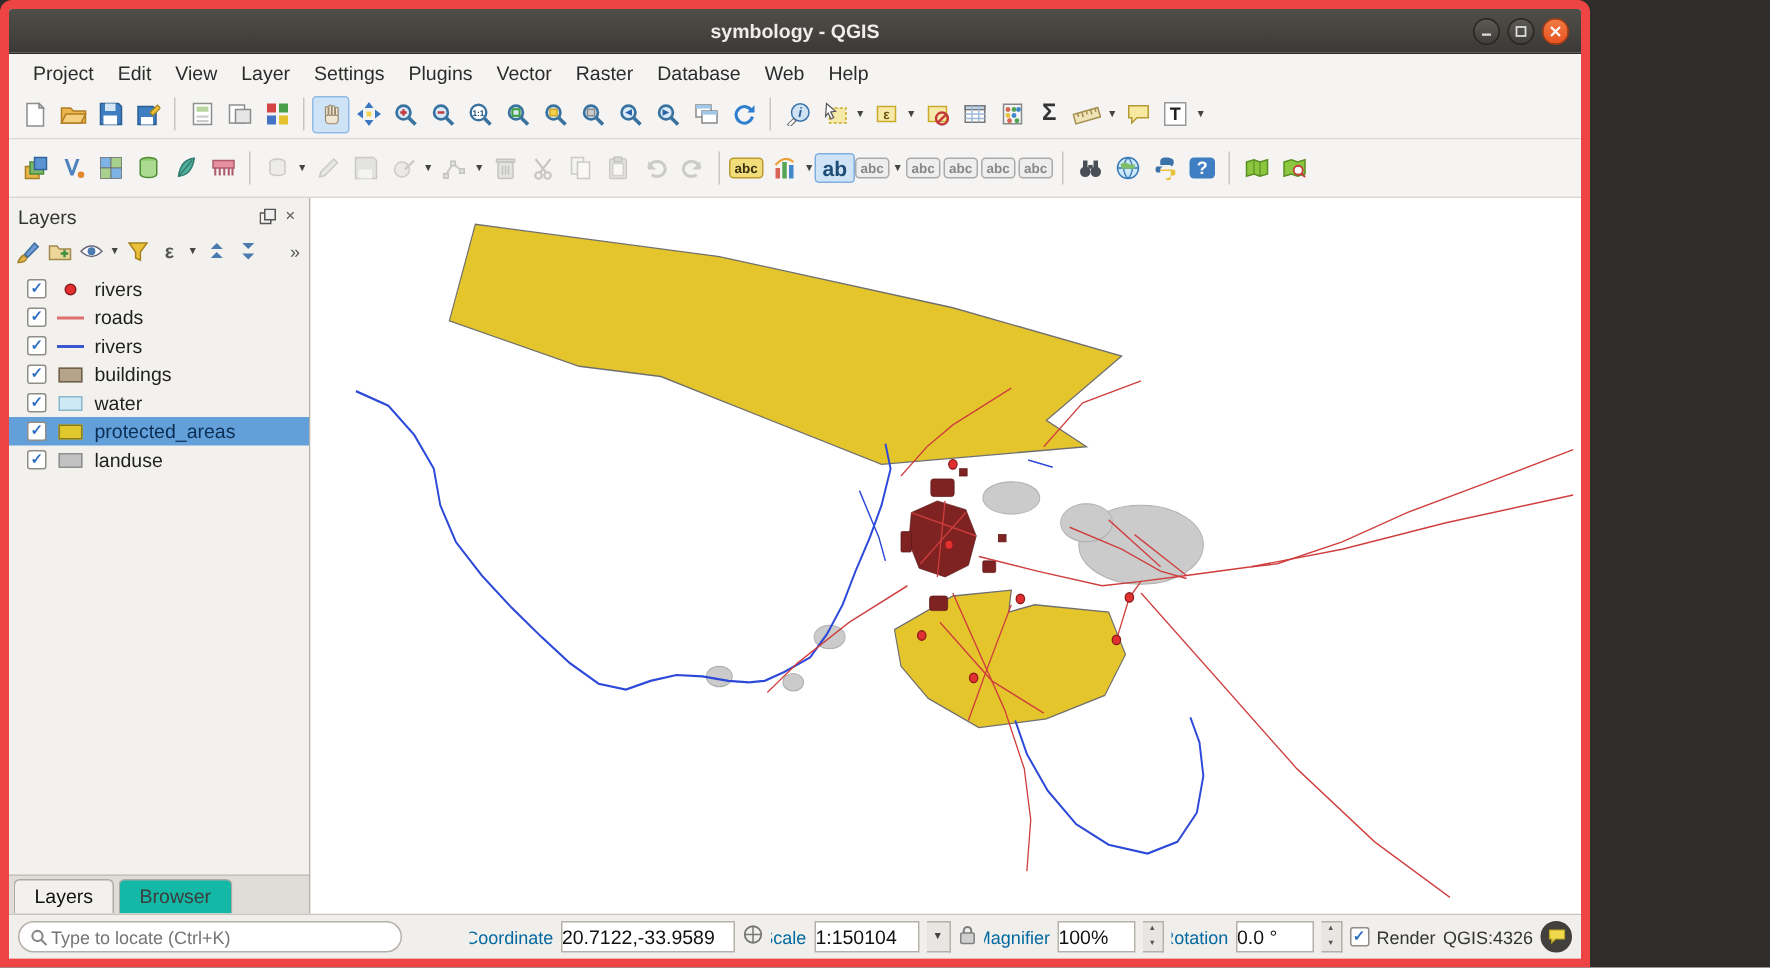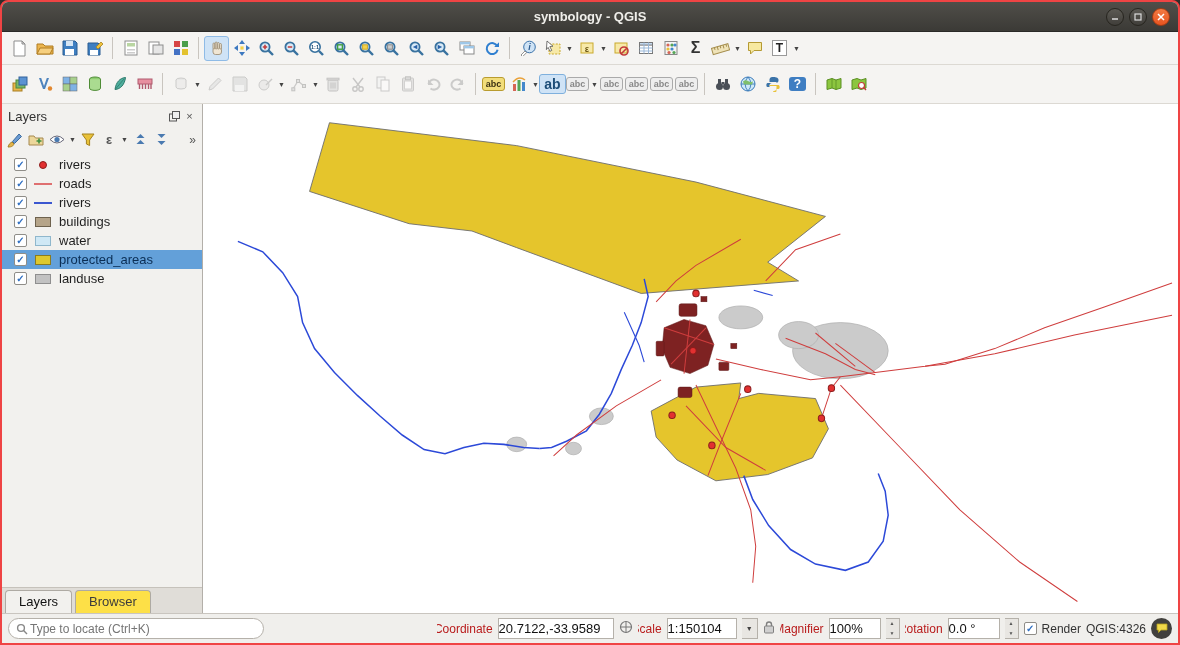--- a/index.html
+++ b/index.html
@@ -1,18 +1,18 @@
 <!DOCTYPE html>
 <html><head>
 <meta charset="utf-8">
 <style>
   *{box-sizing:border-box;margin:0;padding:0}
   html,body{width:1180px;height:645px;overflow:hidden}
   body{font-family:"Liberation Sans",sans-serif;background:#2e2d2a}
-  .window{width:1180px;height:645px;display:flex;flex-direction:column;border:2px solid #ef4444;border-radius:8px 8px 0 0;overflow:hidden;background:#f5f4f2}
+  .window{width:1060px;height:645px;display:flex;flex-direction:column;border:6px solid #ef4444;border-radius:8px 8px 0 0;overflow:hidden;background:#f5f4f2}
   
   .titlebar{height:30px;flex:0 0 30px;background:linear-gradient(#504e49,#3b3a36);display:flex;align-items:center;position:relative;border-bottom:1px solid #2a2927}
   .title{flex:1;text-align:center;color:#efeeea;font-weight:bold;font-size:13px}
   .controls{position:absolute;right:8px;top:6px;display:flex;gap:5px}
   .wbtn{width:18px;height:18px;border-radius:50%;background:linear-gradient(#5c5a54,#403e3a);border:1px solid #27251f;display:flex;align-items:center;justify-content:center}
   .wbtn.close{background:linear-gradient(#f27a43,#e75420);border-color:#a33b14}
   
   .menubar{height:24px;flex:0 0 24px;background:#f5f4f2;display:flex;align-items:center;padding-left:8px;font-size:13px;color:#2b2b2b}
   .menu-item{padding:2px 8px;border-radius:2px}
   
@@ -43,30 +43,30 @@
   .llist{flex:1;padding-top:2px}
   .lrow{height:19px;display:flex;align-items:center;gap:6px;padding-left:12px;font-size:13px;color:#1f1f1f}
   .lrow.sel{background:#63a0d9;color:#0b2e55}
   .cb{width:13px;height:13px;background:#fff;border:1px solid #8f8d88;border-radius:2px;display:flex;align-items:center;justify-content:center;font-size:10px;color:#2f6fc2;font-weight:bold;line-height:1;flex:0 0 13px}
   .sw{width:20px;display:flex;justify-content:center;flex:0 0 20px}
   .sw-dot{width:8px;height:8px;border-radius:50%;background:#e23030;border:1px solid #8c1c1c}
   .sw-road{width:18px;height:2px;background:#df7070;margin-top:1px}
   .sw-river{width:18px;height:2px;background:#3b57d0;margin-top:1px}
   .sw-rect{width:16px;height:10px;border:1px solid #777}
   .ptabs{height:26px;flex:0 0 26px;display:flex;align-items:flex-end;background:#e0ddd8;border-top:1px solid #c6c2bb;padding:0 0 0 3px;gap:3px}
-  .ptab{padding:3px 13px 4px;font-size:13px;background:#fde047;border:1px solid #aeaaa3;border-bottom:none;border-radius:4px 4px 0 0;color:#3c3c3c}
+  .ptab{padding:3px 13px 4px;font-size:13px;background:#14b8a6;border:1px solid #aeaaa3;border-bottom:none;border-radius:4px 4px 0 0;color:#3c3c3c}
   .ptab.active{background:#f2f1ee;color:#111}
   .canvas{flex:1;background:#fff;position:relative}
   .canvas svg{position:absolute;left:0;top:0;width:100%;height:100%}
   
   .sbar{height:30px;flex:0 0 30px;background:#f0efec;border-top:1px solid #c9c5bf;display:flex;align-items:center;padding:0 6px;gap:5px;font-size:12px;color:#333}
   .locate{display:flex;align-items:center;gap:2px;background:#fff;border:1px solid #b5b1aa;border-radius:11px;height:21px;width:256px;padding:0 7px;flex:0 0 256px}
   .locate input{border:none;outline:none;flex:1;font-size:12px;color:#666;background:transparent;font-family:"Liberation Sans",sans-serif}
   .sp{flex:1}
-  .clip{overflow:hidden;white-space:nowrap;direction:rtl;flex:0 0 auto;color:#b91c1c}
+  .clip{overflow:hidden;white-space:nowrap;direction:rtl;flex:0 0 auto;color:#0369a1}
   .fld{background:#fff;border:1px solid #b5b1aa;height:21px;display:flex;align-items:center;flex:0 0 auto}
   .fld input{border:none;outline:none;width:100%;text-align:left;font-size:13px;font-family:Liberation Sans, sans-serif;color:#111;background:transparent}
   .dbtn{width:16px;height:21px;border:1px solid #b5b1aa;border-left:none;background:#e8e6e2;display:flex;align-items:center;justify-content:center;font-size:7px;color:#444;flex:0 0 16px}
   .spin{display:flex;flex-direction:column;width:14px;height:21px;border:1px solid #b5b1aa;border-left:none;background:#e8e6e2;flex:0 0 14px}
   .sa{flex:1;display:flex;align-items:center;justify-content:center;font-size:5px;color:#555;line-height:1}
   .rend{display:flex;align-items:center;gap:5px}
   .msg{width:21px;height:21px;border-radius:50%;background:#41403d;display:flex;align-items:center;justify-content:center;flex:0 0 21px}
 </style>
 </head>
 <body>
@@ -87,20 +87,33 @@
           </svg>
         </span>
       <span class="wbtn close">
           <svg width="8" height="8">
             <path d="M1 1 L7 7 M7 1 L1 7" stroke="#fff" stroke-width="1.5"></path>
           </svg>
         </span>
     </div>
   </div>
 
+  <div class="menubar">
+    <span class="menu-item">Project</span>
+    <span class="menu-item">Edit</span>
+    <span class="menu-item">View</span>
+    <span class="menu-item">Layer</span>
+    <span class="menu-item">Settings</span>
+    <span class="menu-item">Plugins</span>
+    <span class="menu-item">Vector</span>
+    <span class="menu-item">Raster</span>
+    <span class="menu-item">Database</span>
+    <span class="menu-item">Web</span>
+    <span class="menu-item">Help</span>
+  </div>
 
   <div class="tbar tb1">
     <span class="i">
         <svg width="17" height="17">
           <path d="M3 1 h8 l3 3 v12 H3 z" fill="#fff" stroke="#8d8d8d"></path>
           <path d="M11 1 l3 3 h-3 z" fill="#d8d8d8" stroke="#8d8d8d"></path>
         </svg>
       </span>
     <span class="i">
         <svg width="18" height="16">

